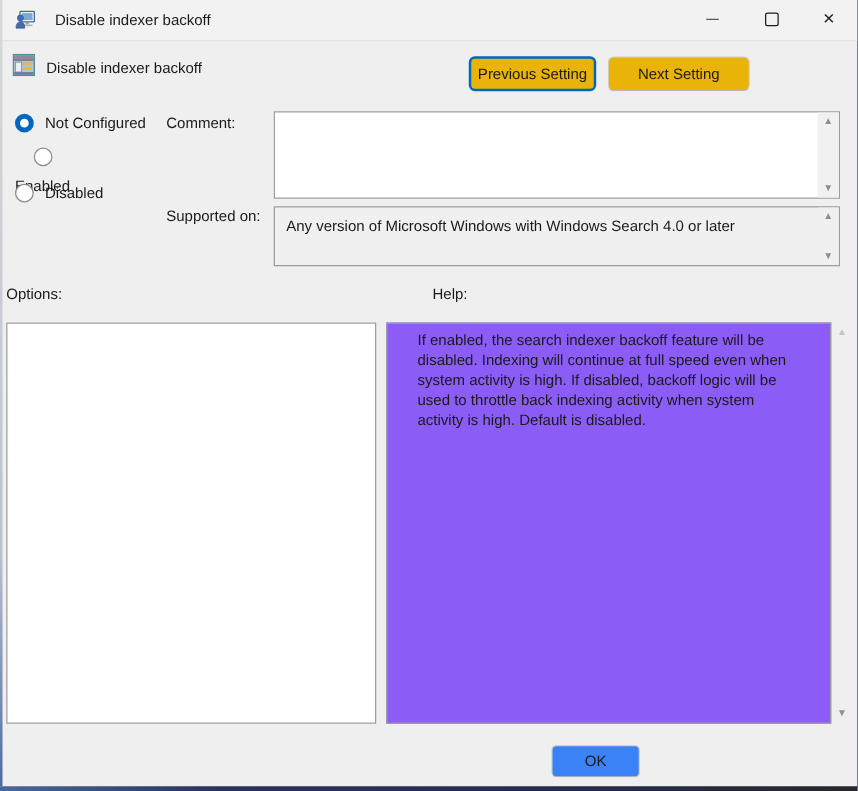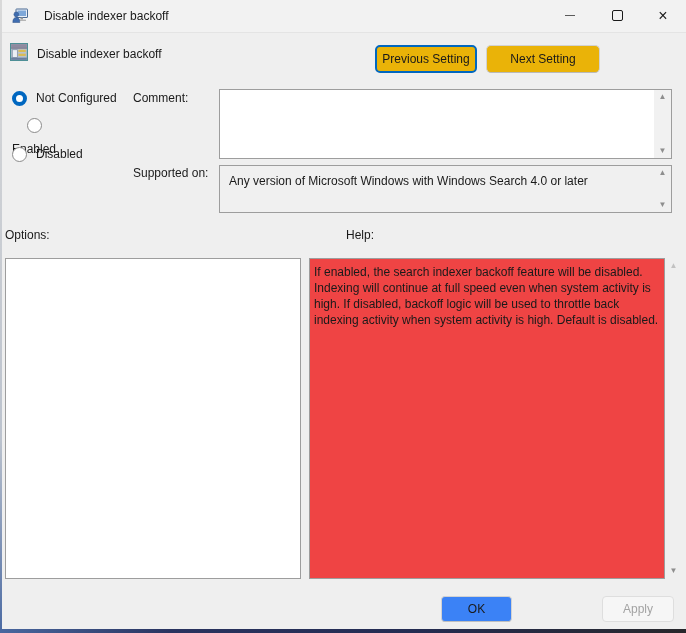--- a/index.html
+++ b/index.html
@@ -45,21 +45,21 @@
   #supported-box{position:absolute;left:219px;top:165px;width:453px;height:48px;background:#f0f0f0;border:1px solid #9d9d9d;box-sizing:border-box;}
   #supported-value{position:absolute;left:9px;top:8px;right:24px;}
   .scrollcol{position:absolute;right:0;top:0;bottom:0;width:17px;background:#f1f1f1;display:flex;flex-direction:column;justify-content:space-between;align-items:center;padding:3px 0;box-sizing:border-box;}
   .arrow{font-size:8px;color:#8e8e8e;line-height:1;cursor:default;}
   .arrow.light{color:#c2c2c2;}
 
   
   #options-label{position:absolute;left:5px;top:228px;}
   #help-label{position:absolute;left:314px;top:228px;margin-left:32px;}
   #options-box{position:absolute;left:5px;top:258px;width:296px;height:321px;background:#fff;border:1px solid #9d9d9d;box-sizing:border-box;}
-  #help-box{position:absolute;left:309px;top:258px;width:356px;height:321px;background:#ef4444;border:1px solid #9d9d9d;box-sizing:border-box;padding:5px 4px;line-height:16px;overflow:hidden;}
+  #help-box{position:absolute;left:309px;top:258px;width:356px;height:321px;background:#8b5cf6;border:1px solid #9d9d9d;box-sizing:border-box;padding:5px 24px;line-height:16px;overflow:hidden;}
   #help-scrollbar{position:absolute;left:666px;top:258px;width:15px;height:321px;display:flex;flex-direction:column;justify-content:space-between;align-items:center;padding:4px 0;box-sizing:border-box;}
 
   
   .footer-btn{
     position:absolute;top:596px;height:26px;border-radius:4px;background:#3b82f6;
     border:1px solid #d2d2d2;border-bottom-color:#bfbfbf;
     display:flex;align-items:center;justify-content:center;font-size:12px;box-sizing:border-box;cursor:default;
   }
   #ok-btn{left:441px;width:71px;}
   #cancel-btn{left:521px;width:72px;}
@@ -150,19 +150,16 @@
     <span>If enabled, the search indexer backoff feature will be disabled. Indexing will continue at full speed even when system activity is high. If disabled, backoff logic will be used to throttle back indexing activity when system activity is high. Default is disabled.</span>
   </div>
   <div id="help-scrollbar">
     <span class="arrow light">▲</span>
     <span class="arrow">▼</span>
   </div>
 
   <div id="ok-btn" class="footer-btn">
     <span>OK</span>
   </div>
-  <div id="apply-btn" class="footer-btn">
-    <span>Apply</span>
-  </div>
 
   <div id="left-edge"></div>
   <div id="bottom-edge"></div>
 </div>
 
 </body></html>

